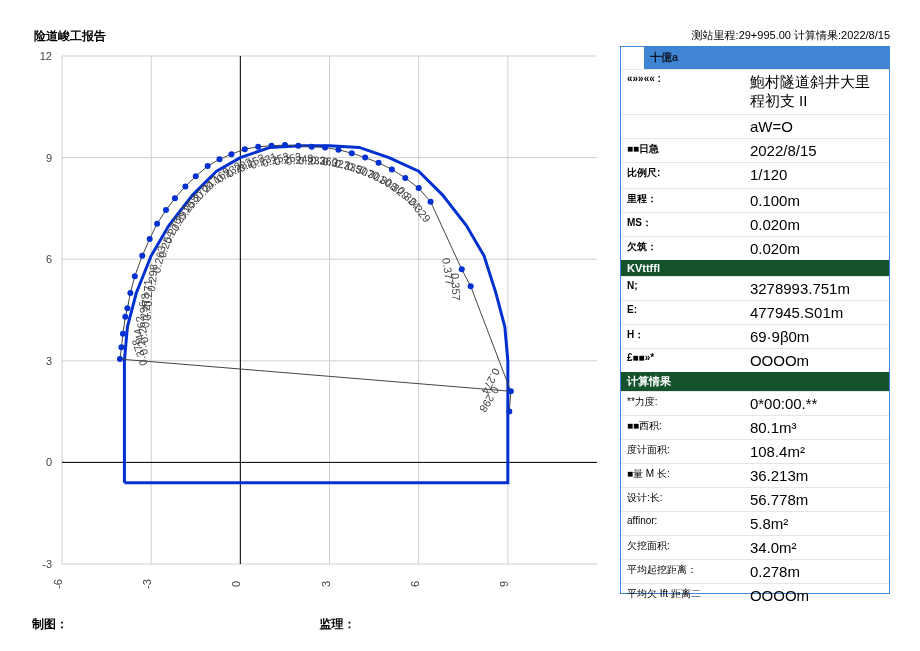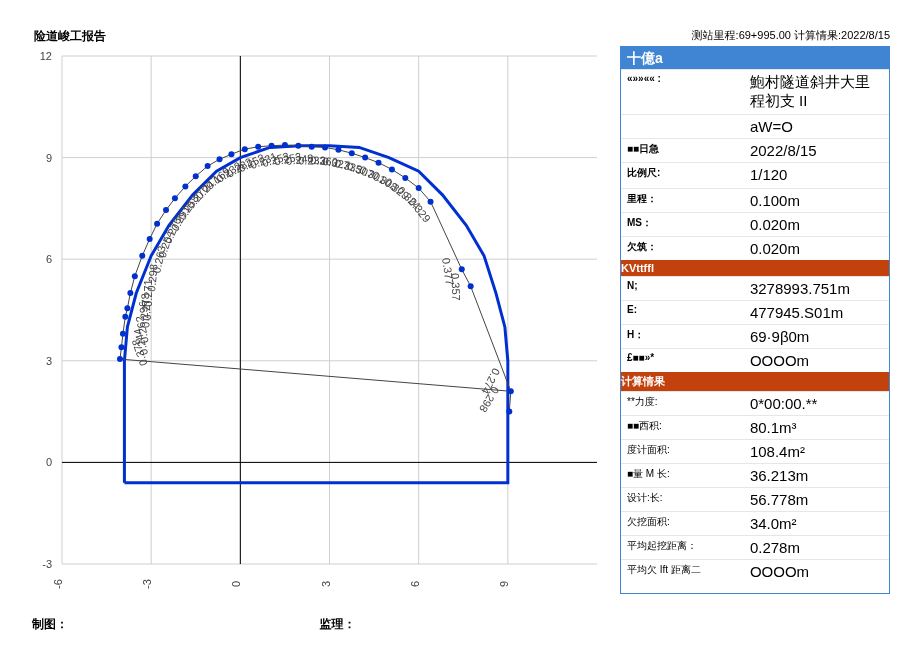--- a/index.html
+++ b/index.html
@@ -11,35 +11,35 @@
   .grid { position: absolute; left: 0; top: 0; width: 575px; height: 548px; }
   .grid line { stroke: #cfcfcf; stroke-width: 1; }
   .grid .axis { stroke: #000; stroke-width: 1; }
   .grid text { font-size: 11px; fill: #444; }
   .tunnel { fill: none; stroke: #0030d0; stroke-width: 3; }
   .thinline { fill: none; stroke: #444; stroke-width: 1; }
   .pt { fill: #0030d0; }
   .dlabel { font-size: 8px; fill: #333; }
 
   .side { position: absolute; left: 620px; top: 46px; width: 270px; height: 548px; border: 1px solid #3f85d4; background: #fff; }
-  .side .hdr { background: #3f85d4; color: #ffffff; height: 22px; padding: 3px 6px; font-size: 14px; font-weight: bold; }
-  .side .sub { background: #c2410c; color: #fff; padding: 2px 0; font-size: 11px; font-weight: bold; }
+  .side .hdr { background: #3f85d4; color: #0f172a; height: 22px; padding: 3px 6px; font-size: 11px; font-weight: bold; margin-left: 23px; }
+  .side .sub { background: #14532d; color: #fff; padding: 2px 6px; font-size: 11px; font-weight: bold; }
   .side .row { display: flex; border-top: 1px solid #e6e6e6; padding: 3px 6px; }
   .side .row .k { width: 48%; font-size: 10px; }
   .side .row .v { width: 52%; font-size: 15px; }
 
   .footer { position: absolute; left: 32px; bottom: 18px; width: 575px; display: flex; font-size: 12px; font-weight: bold; }
   .footer .fcol { flex: 1; }
 </style>
 </head>
 <body>
 
 <div class="page-title">险道峻工报告</div>
 <div class="meta-line">
-  <span>测站里程:</span><span>69+995.00</span>
+  <span>测站里程:</span><span>29+995.00</span>
   <span>计算情果:</span><span>2022/8/15</span>
 </div>
 
 <div class="chart-area">
   <svg class="grid" id="svg" viewBox="0 0 575 548">
       <line x1="30" y1="518" x2="30" y2="10"></line>
       <text x="30" y="538" text-anchor="middle" transform="rotate(-90 30 538)">-6</text>
       <line x1="119.16666666666666" y1="518" x2="119.16666666666666" y2="10"></line>
       <text x="119.16666666666666" y="538" text-anchor="middle" transform="rotate(-90 119.16666666666666 538)">-3</text>
       <line x1="208.33333333333331" y1="518" x2="208.33333333333331" y2="10"></line>
@@ -211,20 +211,24 @@
       </div>
       <div class="row">
         <div class="k">■量 M 长:</div>
         <div class="v">36.213m</div>
       </div>
       <div class="row">
         <div class="k">设计:长:</div>
         <div class="v">56.778m</div>
       </div>
       <div class="row">
+        <div class="k">affinor:</div>
+        <div class="v">5.8m²</div>
+      </div>
+      <div class="row">
         <div class="k">欠挖面积:</div>
         <div class="v">34.0m²</div>
       </div>
       <div class="row">
         <div class="k">平均起挖距离：</div>
         <div class="v">0.278m</div>
       </div>
       <div class="row">
         <div class="k">平均欠 Ift 距离二</div>
         <div class="v">OOOOm</div>

